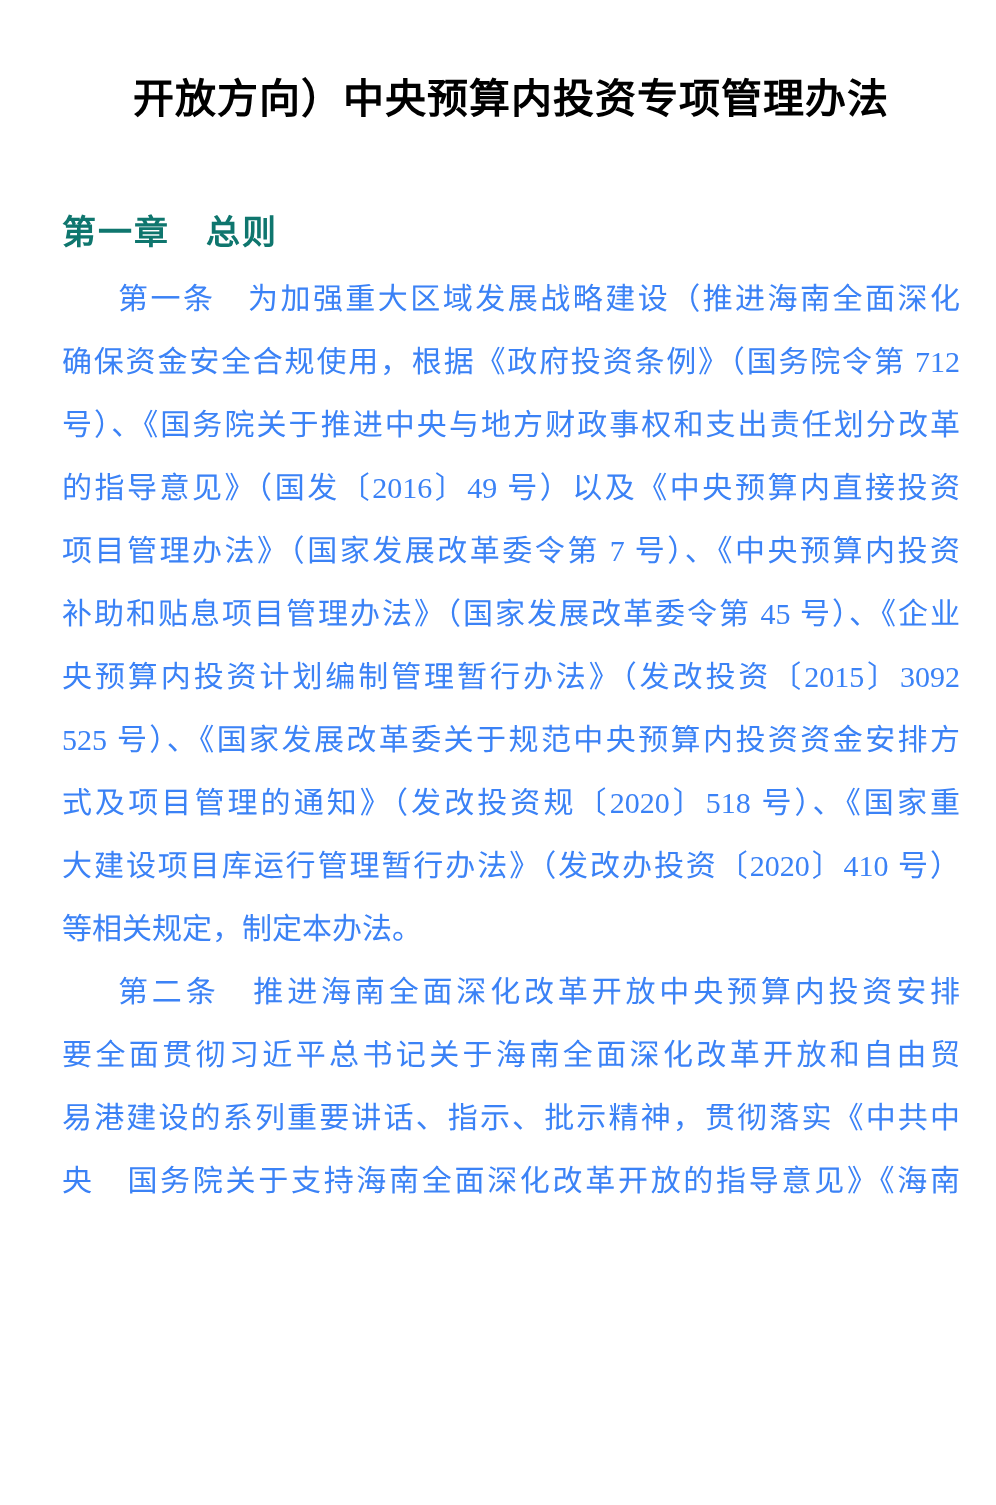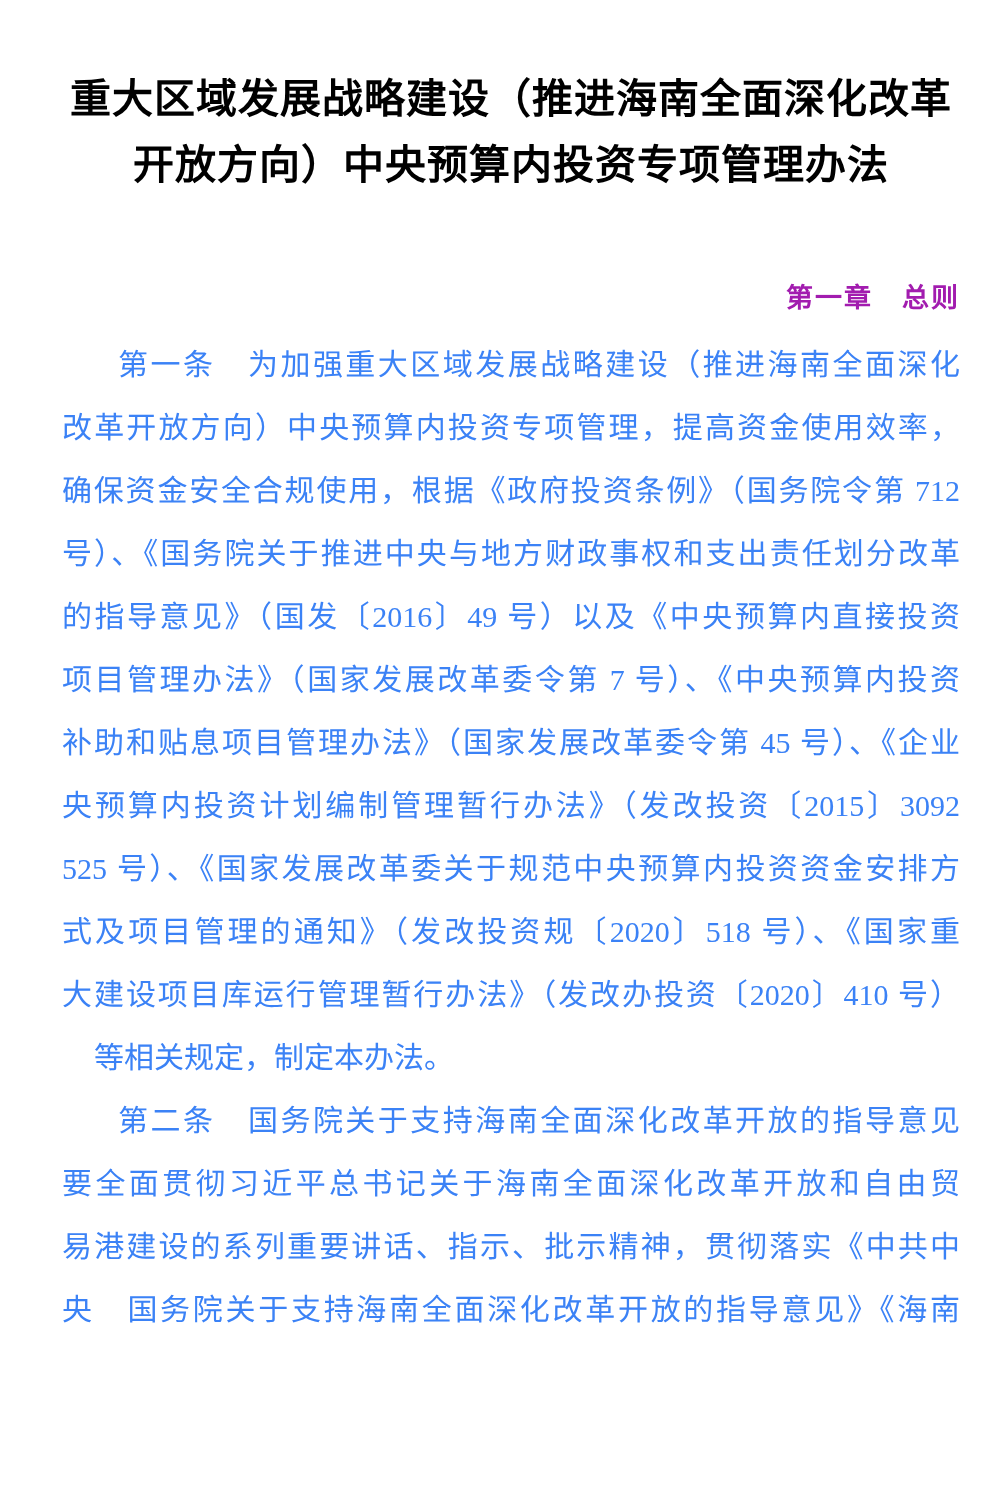--- a/index.html
+++ b/index.html
@@ -33,25 +33,25 @@
     letter-spacing: 1px;
     font-family: "Liberation Serif", "DejaVu Serif", serif;
   }
   .doc-title .title-line {
     display: block;
     white-space: nowrap;
   }
   
   .chapter-heading {
     margin: 80px 0 0 0;
-    text-align: right;
-    font-size: 27px;
+    text-align: left;
+    font-size: 34px;
     line-height: 40px;
     font-weight: 700;
-    color: #a21caf;
+    color: #0f766e;
     letter-spacing: 2px;
     font-family: "Liberation Sans", "DejaVu Sans", sans-serif;
   }
   
   .doc-body {
     margin-top: 15px;
     font-size: 30px;
     line-height: 63px;
     color: #3b82f6;
   }
@@ -65,49 +65,46 @@
     text-justify: inter-character;
     overflow: hidden;
     white-space: nowrap;
     height: 63px;
   }
   .line.first-line {
     padding-left: 56px; 
   }
   .line.last-line {
     text-align-last: left;
-    margin-left: 32px;
   }
 </style>
 </head>
 <body>
 
 <div class="page">
   <h1 class="doc-title">
-    <span class="title-line">重大区域发展战略建设（推进海南全面深化改革</span>
     <span class="title-line">开放方向）中央预算内投资专项管理办法</span>
   </h1>
 
   <h2 class="chapter-heading">第一章　总则</h2>
 
   <div class="doc-body" id="doc-body">
       <div class="paragraph">
         <div class="line first-line">第一条　为加强重大区域发展战略建设（推进海南全面深化</div>
-        <div class="line">改革开放方向）中央预算内投资专项管理，提高资金使用效率，</div>
         <div class="line">确保资金安全合规使用，根据《政府投资条例》（国务院令第 712</div>
         <div class="line">号）、《国务院关于推进中央与地方财政事权和支出责任划分改革</div>
         <div class="line">的指导意见》（国发〔2016〕49 号）以及《中央预算内直接投资</div>
         <div class="line">项目管理办法》（国家发展改革委令第 7 号）、《中央预算内投资</div>
         <div class="line">补助和贴息项目管理办法》（国家发展改革委令第 45 号）、《企业</div>
         <div class="line">央预算内投资计划编制管理暂行办法》（发改投资〔2015〕3092</div>
         <div class="line">525 号）、《国家发展改革委关于规范中央预算内投资资金安排方</div>
         <div class="line">式及项目管理的通知》（发改投资规〔2020〕518 号）、《国家重</div>
         <div class="line">大建设项目库运行管理暂行办法》（发改办投资〔2020〕410 号）</div>
         <div class="line last-line">等相关规定，制定本办法。</div>
       </div>
       <div class="paragraph">
-        <div class="line first-line">第二条　国务院关于支持海南全面深化改革开放的指导意见</div>
+        <div class="line first-line">第二条　推进海南全面深化改革开放中央预算内投资安排</div>
         <div class="line">要全面贯彻习近平总书记关于海南全面深化改革开放和自由贸</div>
         <div class="line">易港建设的系列重要讲话、指示、批示精神，贯彻落实《中共中</div>
         <div class="line">央　国务院关于支持海南全面深化改革开放的指导意见》《海南</div>
       </div>
     </div>
 </div>
 
 </body></html>

